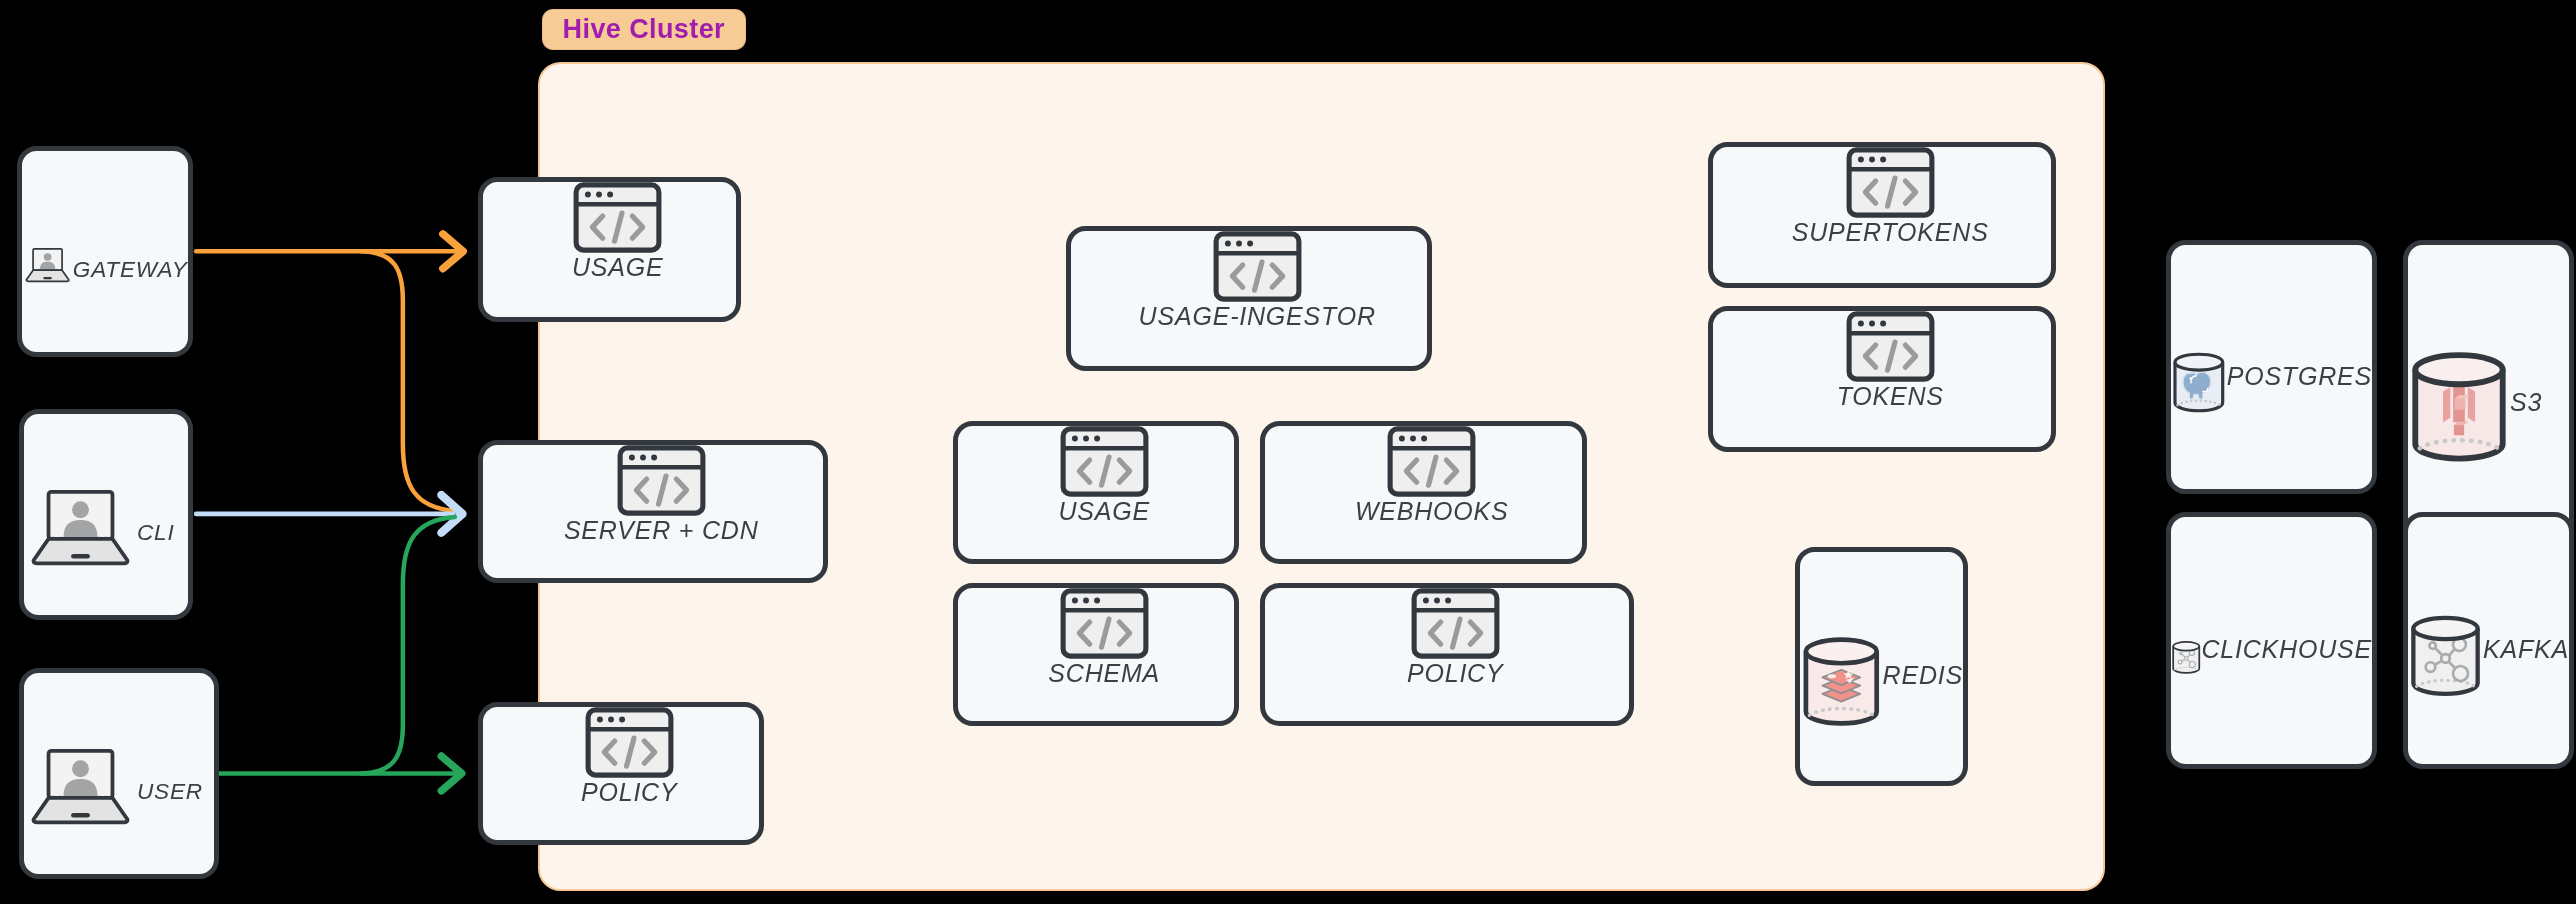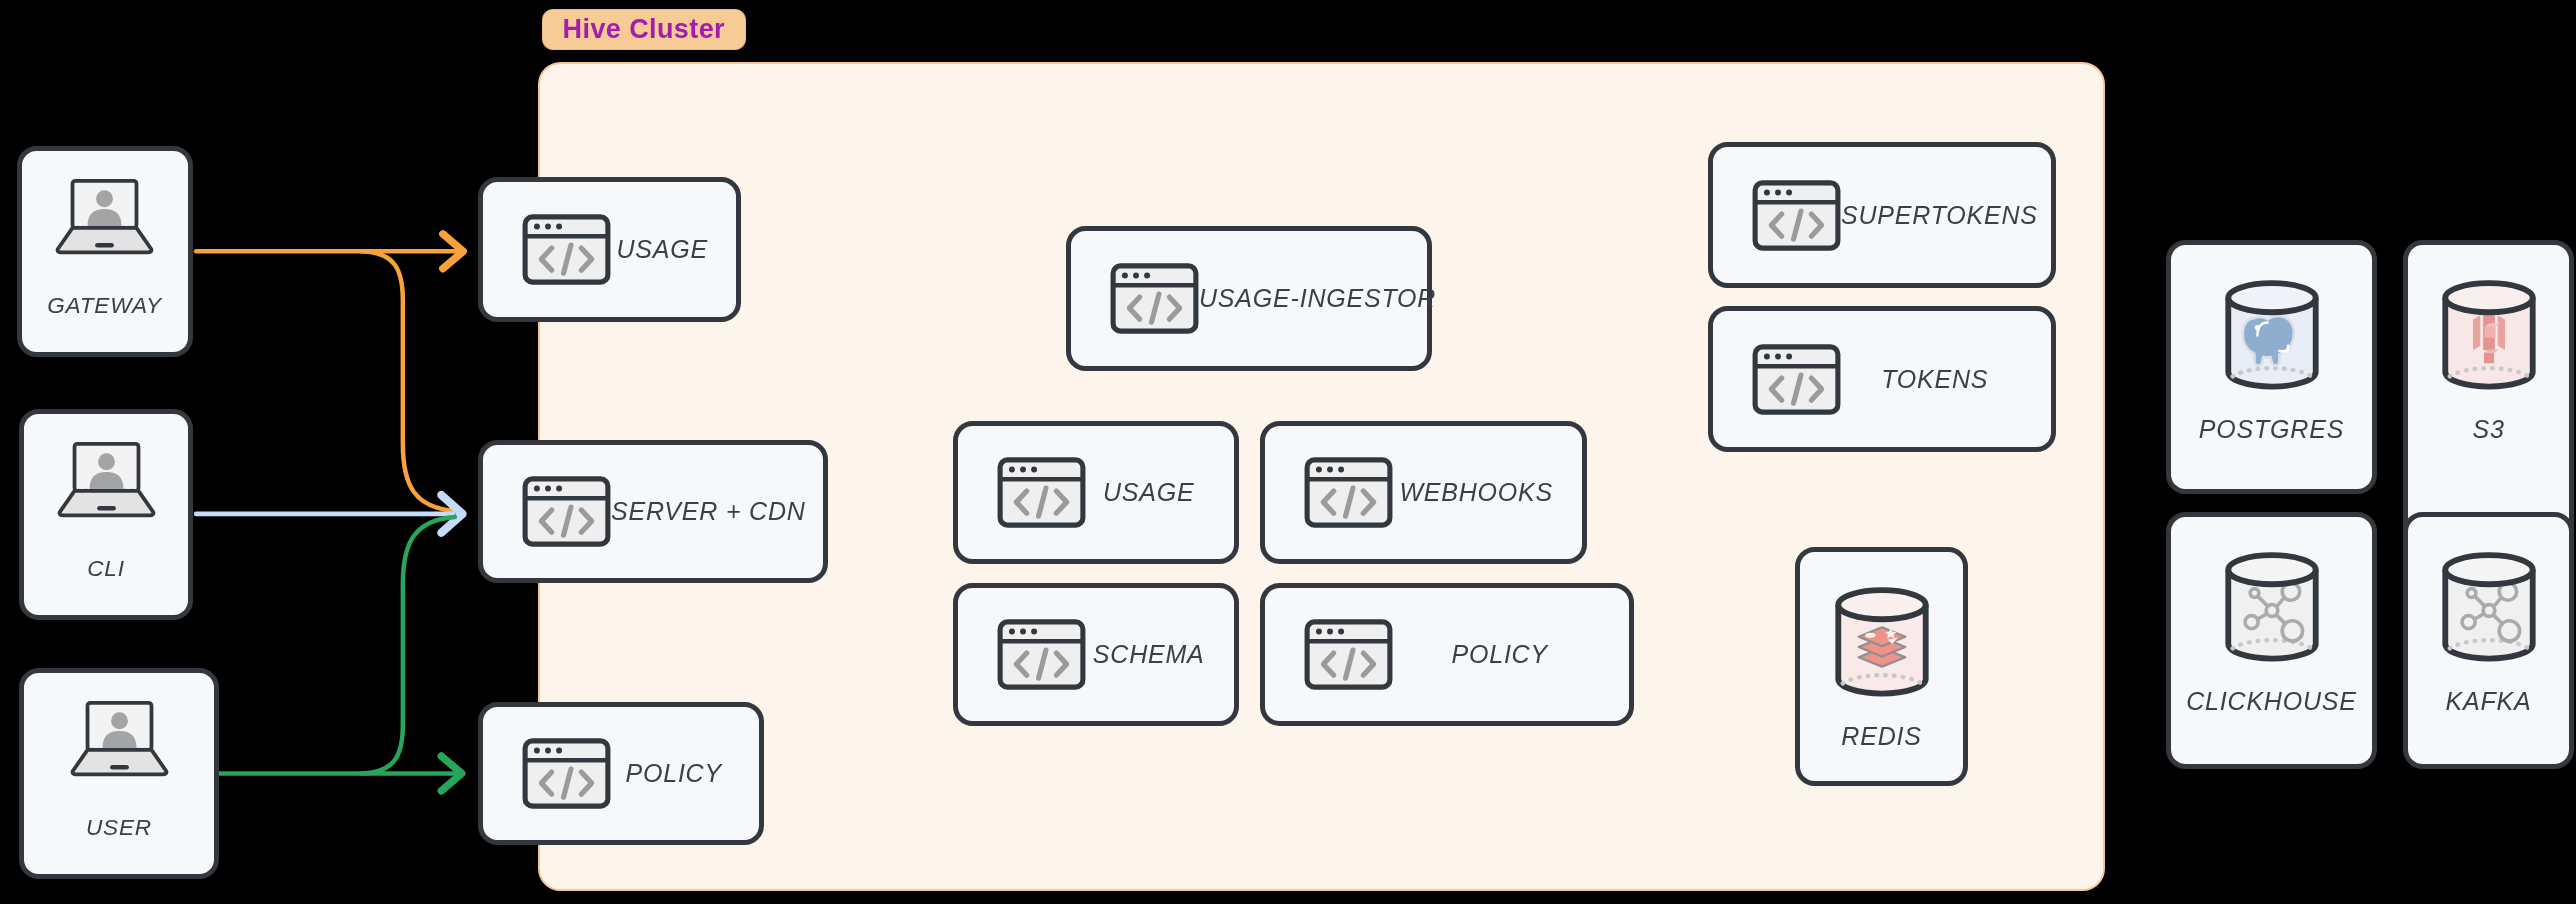--- a/index.html
+++ b/index.html
@@ -8,27 +8,27 @@
   .stage{position:absolute;inset:0;}
   .cluster{position:absolute;left:538px;top:62px;width:1567px;height:829px;
            background:#FDF4EB;border:2.3px solid #F6C897;border-radius:22.6px;box-sizing:border-box;}
   .badge{position:absolute;left:542px;top:9px;height:41px;padding:0 19.6px;
          background:#F7CB96;border:1.5px solid #EDBD84;border-radius:10.6px;
          display:flex;align-items:center;font-size:27px;font-weight:600;color:#a21caf;
          box-sizing:border-box;letter-spacing:0.4px;}
   svg.edges{position:absolute;left:0;top:0;pointer-events:none;}
   .node{position:absolute;background:#F7F8F9;border:5.3px solid #32383E;border-radius:19.6px;
         box-sizing:border-box;display:flex;}
-  .client{flex-direction:column;align-items:center;}
+  .client{flex-direction:row;align-items:center;}
   .client .nicon{margin-top:27px;width:113px;height:79px;}
   .client .nlabel{margin-top:36px;}
-  .service{flex-direction:row;align-items:center;padding:0 22.6px 0 39px;}
+  .service{flex-direction:column;align-items:center;padding:0 22.6px 0 39px;}
   .service .nicon{width:89px;height:71px;flex:0 0 auto;}
   .service .nlabel{flex:1;text-align:center;}
-  .db{flex-direction:column;align-items:center;}
+  .db{flex-direction:row;align-items:center;}
   .db .nicon{margin-top:35px;width:102px;height:117px;}
   .db .nlabel{margin-top:18px;text-align:center;}
   .nlabel{font-style:italic;font-size:25px;color:#3A4046;letter-spacing:0.8px;white-space:nowrap;}
   .client .nlabel{font-size:22.6px;}
   .nicon svg{width:100%;height:100%;display:block;}
 </style>
 </head>
 <body>
 
 <svg width="0" height="0" style="position:absolute" aria-hidden="true">

